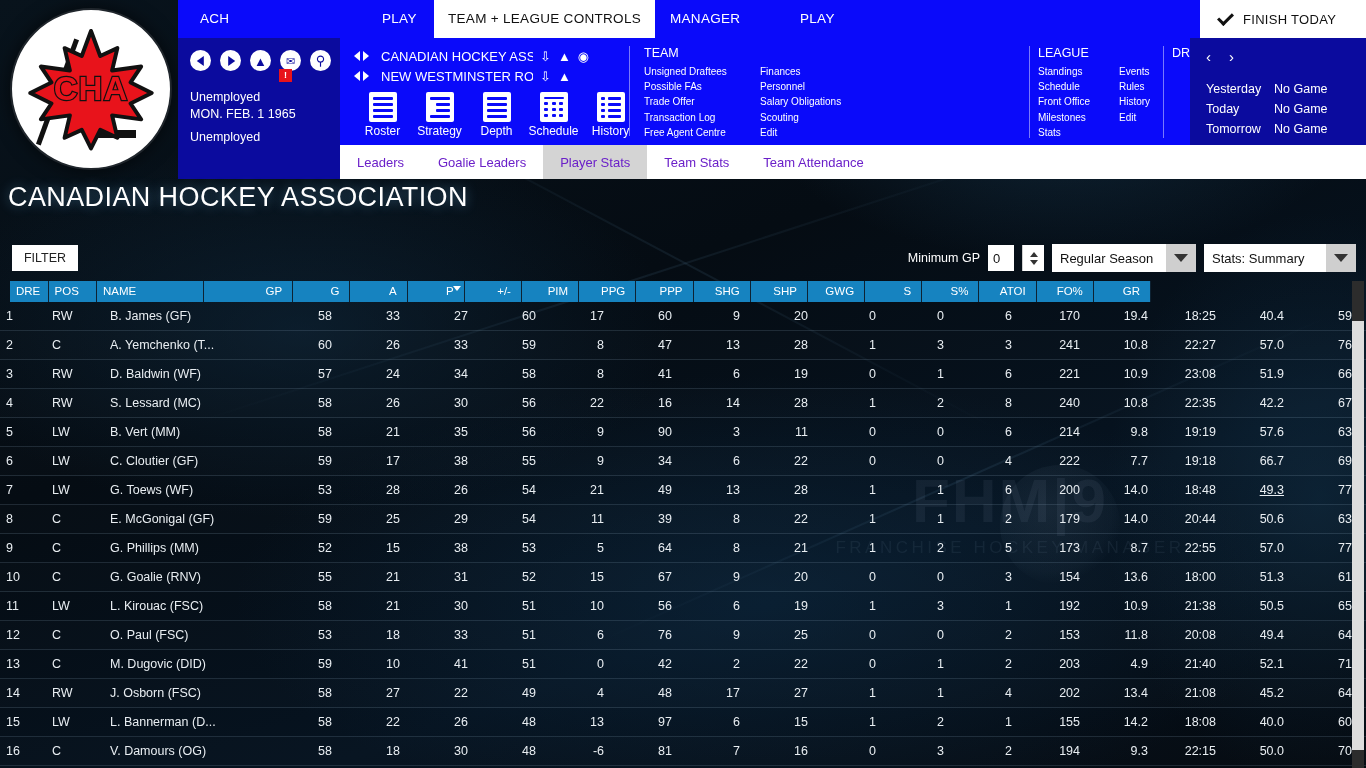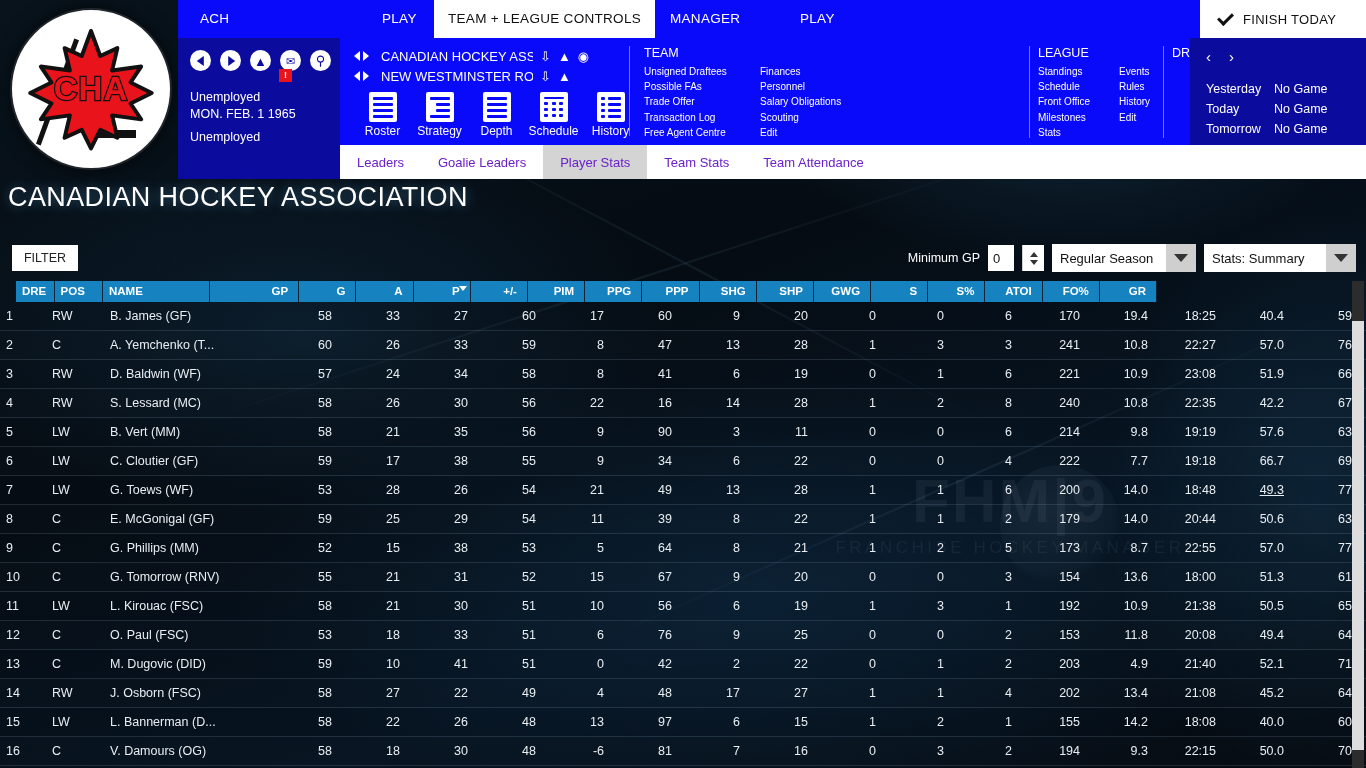--- a/index.html
+++ b/index.html
@@ -114,21 +114,21 @@
   .numbox { width:26px; height:26px; background:#fff; color:#111; font-size:13px; display:flex; align-items:center; padding-left:5px; }
   .spinner { width:22px; height:26px; background:#fff; border-left:1px solid #cfcfcf; display:flex; flex-direction:column; align-items:center; justify-content:center; gap:3px; }
   .sp-up { width:0;height:0;border-left:4px solid transparent;border-right:4px solid transparent;border-bottom:5px solid #333; }
   .sp-dn { width:0;height:0;border-left:4px solid transparent;border-right:4px solid transparent;border-top:5px solid #333; }
   .select { height:28px; background:#fff; color:#111; font-size:13px; display:flex; align-items:center; }
   .select .txt { padding:0 8px; white-space:nowrap; }
   .select .caret { width:30px; height:28px; background:#cfcfcf; display:flex; align-items:center; justify-content:center; }
   .caret-dn { width:0;height:0;border-left:7px solid transparent;border-right:7px solid transparent;border-top:8px solid #333; }
 
   
-  #thead { position:absolute; left:16px; top:281px; width:1141px; height:21px; background:#1683c0; display:flex;font-weight:bold; }
+  #thead { position:absolute; left:10px; top:281px; width:1141px; height:21px; background:#1683c0; display:flex; }
   .th { height:21px; line-height:21px; font-size:11.5px; color:#fff; border-right:1px solid #0d2233; position:relative; overflow:hidden; }
   .th.l { text-align:left; padding-left:6px; }
   .th.r { text-align:right; padding-right:10px; }
   .sortmark { position:absolute; right:3px; top:5px; width:0;height:0;border-left:4px solid transparent;border-right:4px solid transparent;border-top:5px solid #fff; }
   #tbody { position:absolute; left:0; top:302px; width:1366px; height:466px; overflow:hidden; }
   .tr { display:flex; height:29px; border-bottom:1px solid rgba(150,180,200,.18); }
   .tr.odd { background:rgba(255,255,255,.012); }
   .td { font-size:12.5px; color:#e9eef2; line-height:29px; overflow:hidden; white-space:nowrap; }
   .td.l { text-align:left; padding-left:6px; }
   .td.r { text-align:right; padding-right:10px; }
@@ -590,21 +590,21 @@
         <div class="td r" style="width: 68px;">5</div>
         <div class="td r" style="width: 68px;">173</div>
         <div class="td r" style="width: 68px;">8.7</div>
         <div class="td r" style="width: 68px;">22:55</div>
         <div class="td r" style="width: 68px;">57.0</div>
         <div class="td r" style="width: 68px;">77</div>
       </div>
       <div class="tr odd">
         <div class="td l" style="width: 46px;">10</div>
         <div class="td l" style="width: 58px;">C</div>
-        <div class="td l" style="width: 130px;">G. Tomorrow  (RNV)</div>
+        <div class="td l" style="width: 130px;">G. Goalie  (RNV)</div>
         <div class="td r" style="width: 108px;">55</div>
         <div class="td r" style="width: 68px;">21</div>
         <div class="td r" style="width: 68px;">31</div>
         <div class="td r" style="width: 68px;">52</div>
         <div class="td r" style="width: 68px;">15</div>
         <div class="td r" style="width: 68px;">67</div>
         <div class="td r" style="width: 68px;">9</div>
         <div class="td r" style="width: 68px;">20</div>
         <div class="td r" style="width: 68px;">0</div>
         <div class="td r" style="width: 68px;">0</div>

